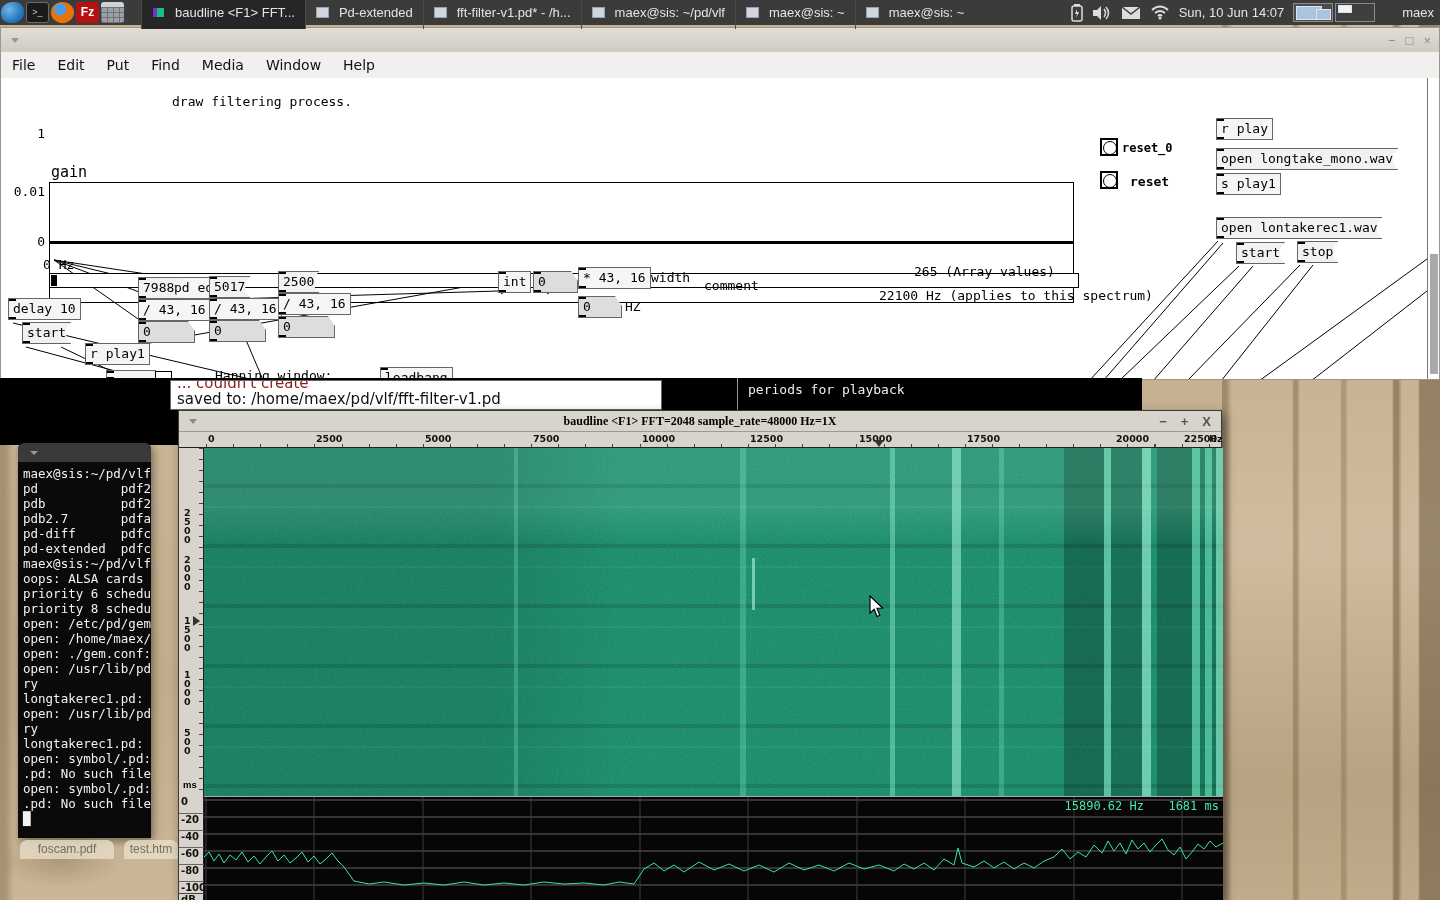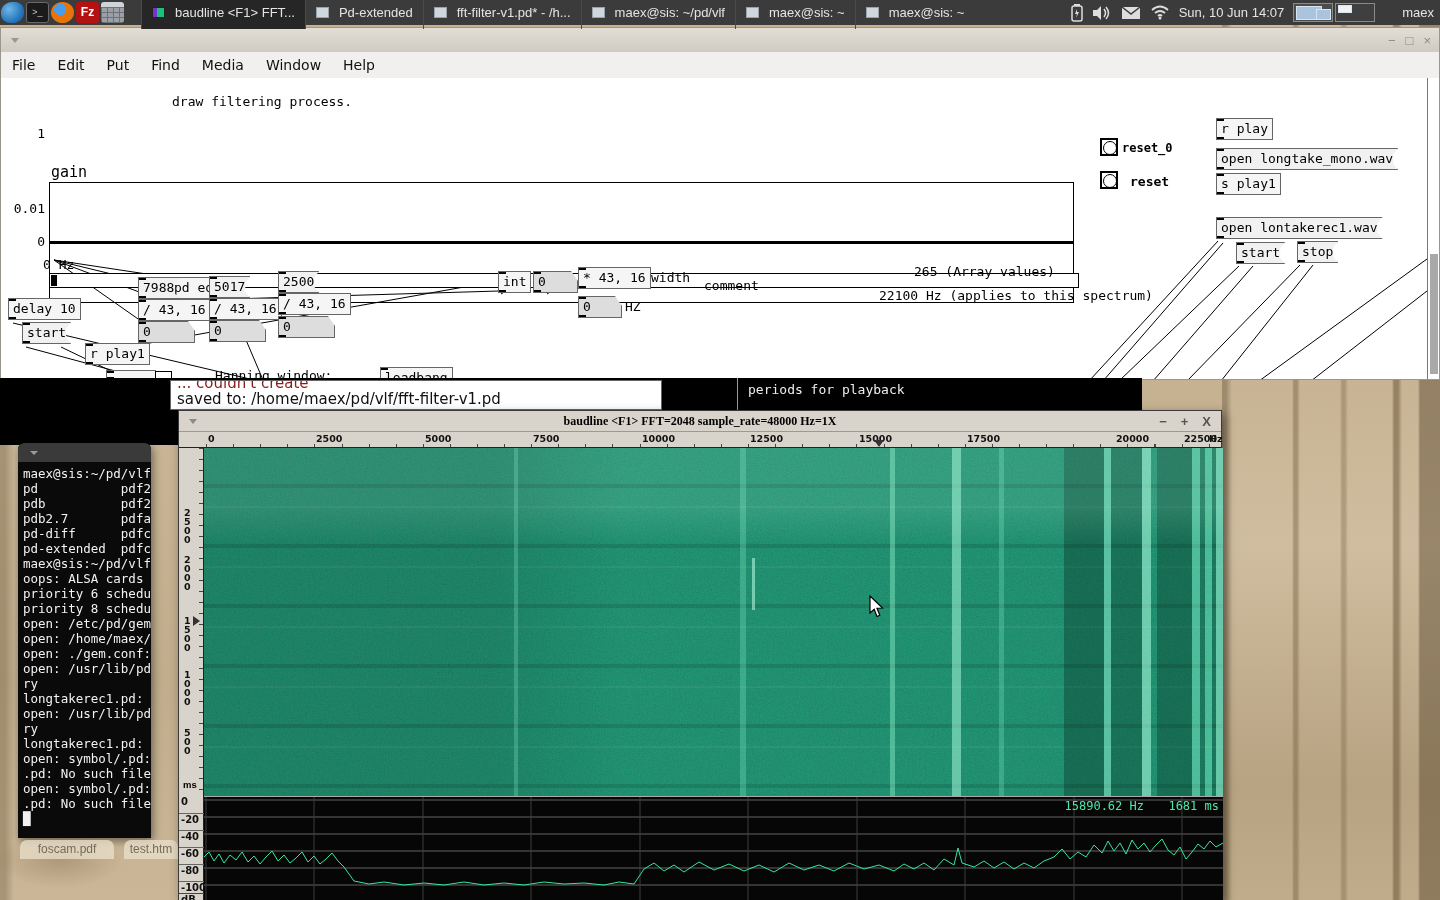--- a/index.html
+++ b/index.html
@@ -261,21 +261,21 @@
         <line x1="1426" y1="213" x2="1310" y2="303"></line>
       </g>
     </svg>
 
     <span class="pcomment" style="left:130px; top:16px;margin-left:41px;">draw filtering process.</span>
 
     <span class="abs" id="gain-label">gain</span>
     <div class="abs" id="gain-graph"></div>
     <div class="abs" id="gain-line"></div>
     <span class="ytick" style="left:4px; top:48px;">1</span>
-    <span class="ytick" style="left:4px; top:106px;margin-top:17px;">0.01</span>
+    <span class="ytick" style="left:4px; top:106px;">0.01</span>
     <span class="ytick" style="left:4px; top:156px;">0</span>
     <span class="abs" id="hz0-label" style="top:179px; left:42px;">0 Hz</span>
     <div class="abs" id="gain-slider" style="top:195px;">
       <div id="gain-knob"></div>
     </div>
 
     <div class="po" style="left:168px; top:199px;">pd eq</div>
     <div class="po" style="left:7px; top:220px;">delay 10</div>
     <div class="pm" style="left:21px; top:244px;">start</div>
     <div class="pm" style="left:137px; top:199px;">7988</div>

